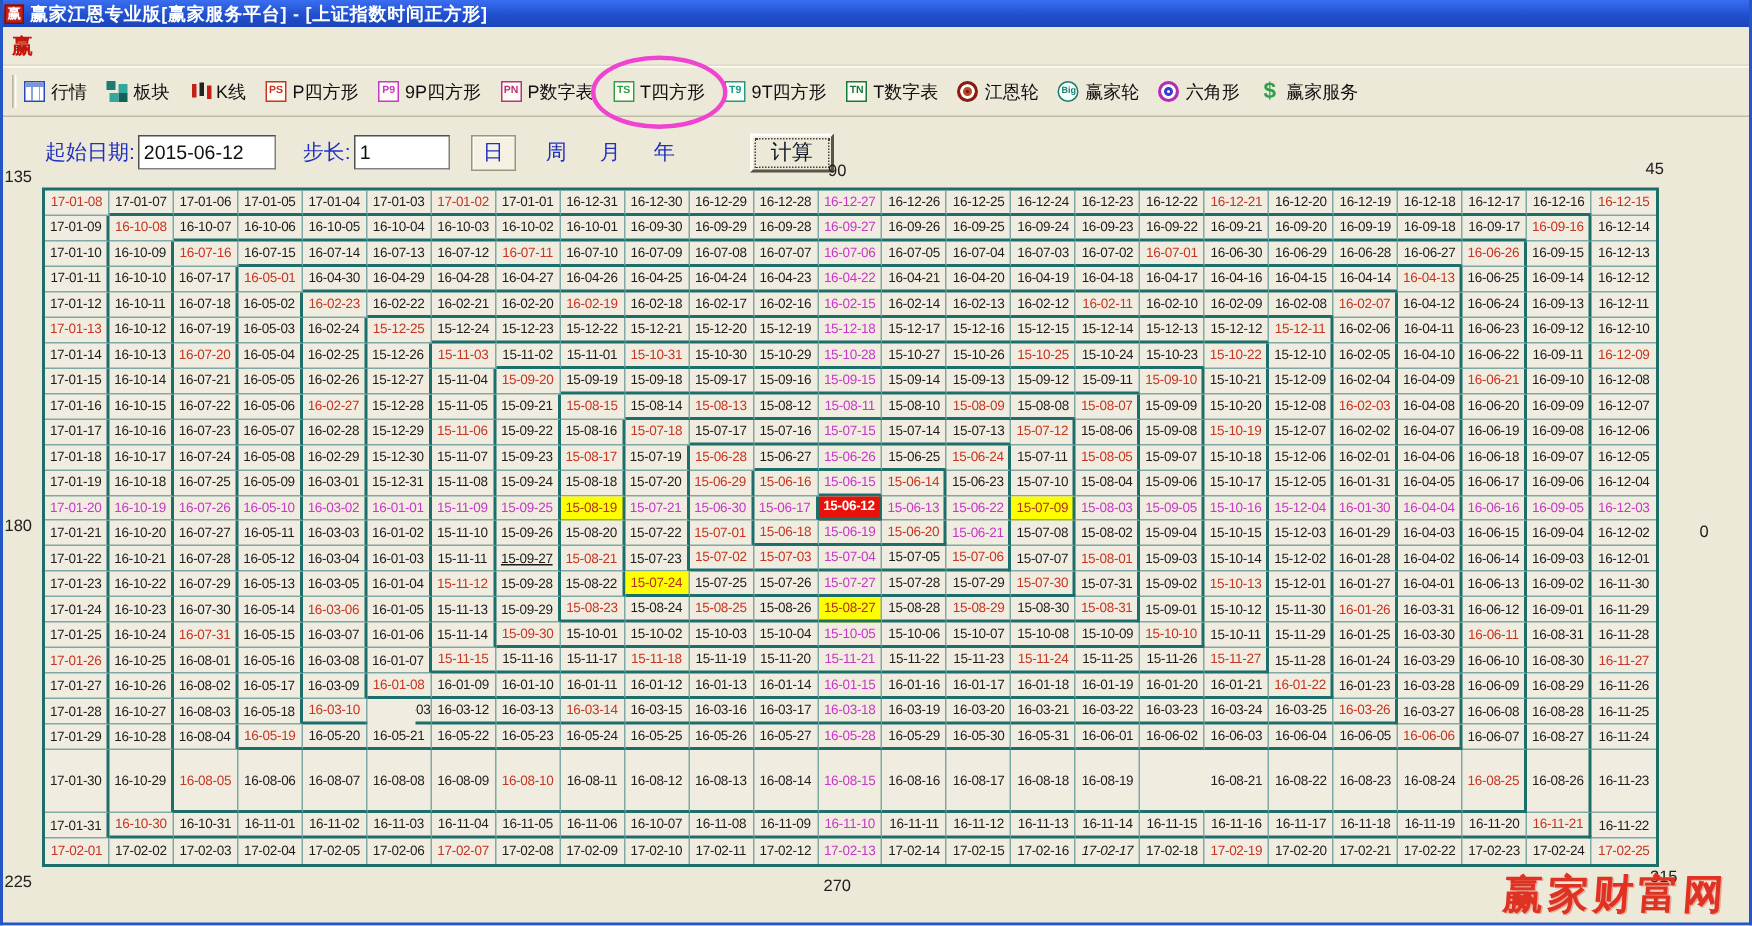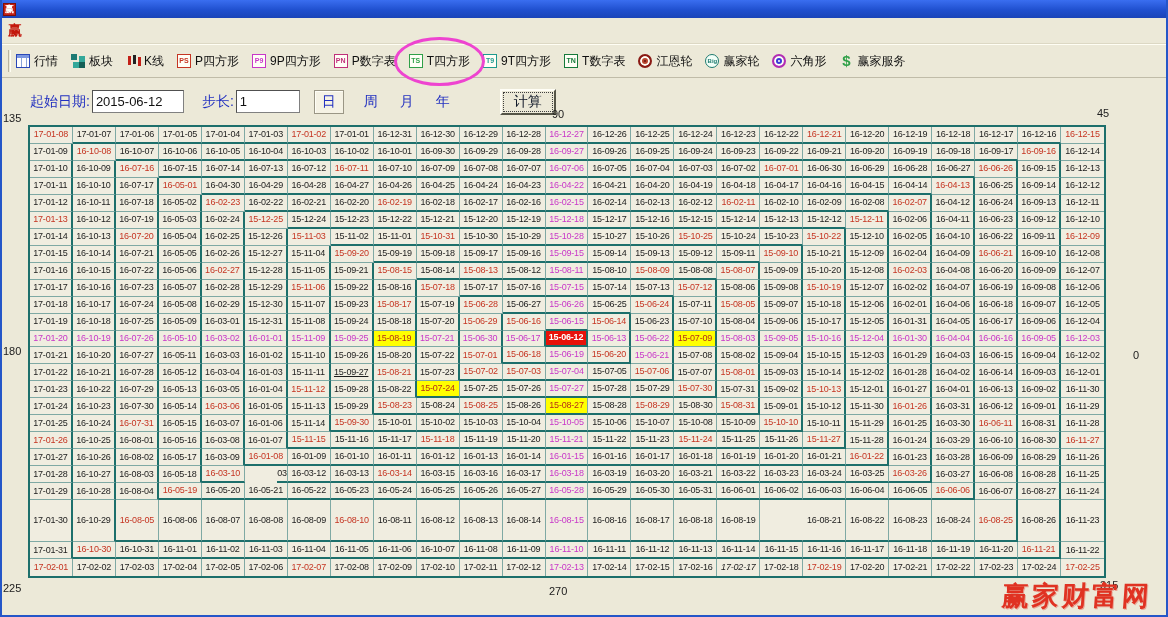--- a/index.html
+++ b/index.html
@@ -65,20 +65,21 @@
 
   .watermark { position:absolute; left:1002px; top:578px; z-index:10; color:#e03222; font-family:"DejaVu Serif","Liberation Serif",serif; font-size:27px; font-weight:bold; letter-spacing:3px; transform:skewX(-4deg); text-shadow:1px 1px 0 rgba(224,50,34,.35); white-space:nowrap; }
 </style>
 </head>
 <body>
 
 <div class="frame"></div>
 
 <div class="titlebar">
   <span class="title-icon">赢</span>
+  <span class="title-text">赢家江恩专业版[赢家服务平台] - [上证指数时间正方形]</span>
 </div>
 
 <div class="menubar">
   <span class="menu-logo">赢</span>
 </div>
 
 <div class="toolbar">
   <span class="tb-sep"></span>
   <span style="display:flex;align-items:center;overflow:visible;">
       <span class="tb-item">

